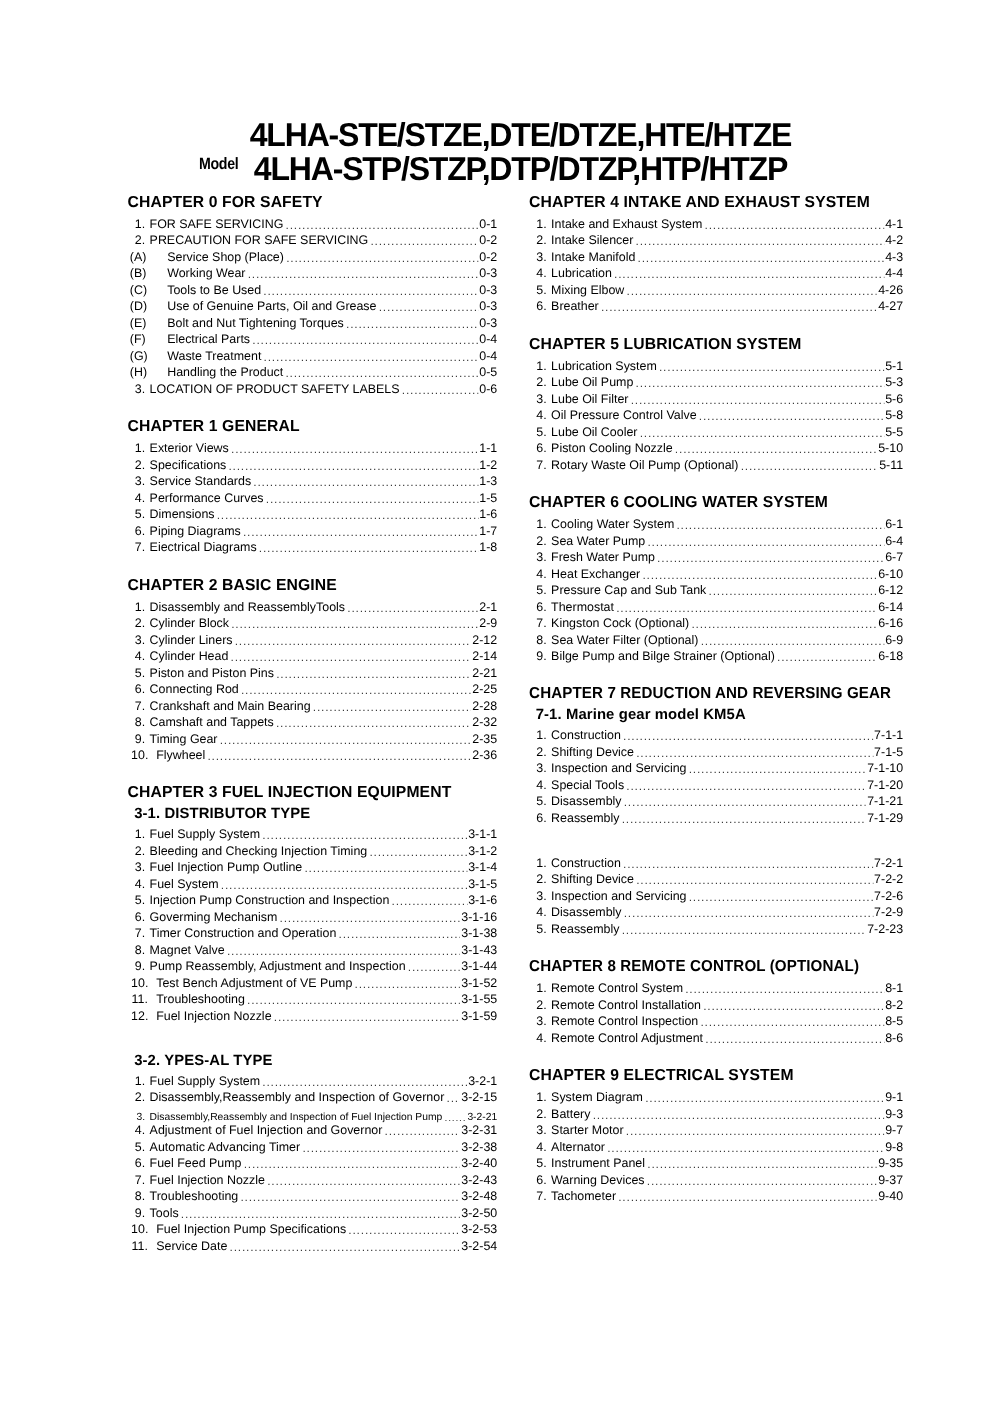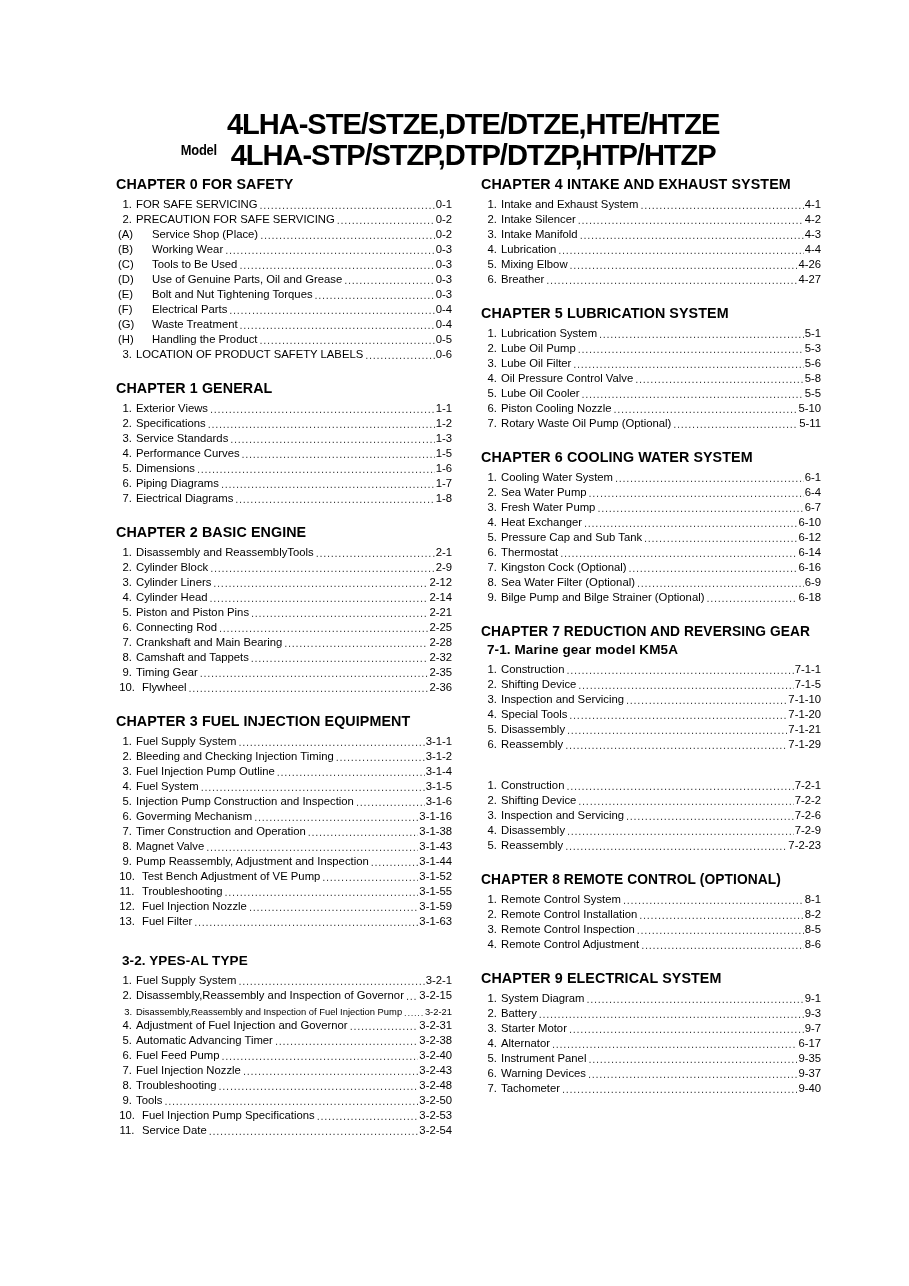--- a/index.html
+++ b/index.html
@@ -347,20 +347,21 @@
             <span class="num wide">10.</span>
             <span class="label">Flywheel</span>
             <span class="leader"></span>
             <span class="page">2-36</span>
           </li>
         </ul>
       </div>
       <div class="gap-md"></div>
       <div class="block">
         <div class="chapter-head">CHAPTER 3  FUEL INJECTION EQUIPMENT</div>
+        <div class="sub-head">3-1.  DISTRIBUTOR TYPE</div>
         <ul class="toc">
           <li class="toc-row">
             <span class="num">1.</span>
             <span class="label">Fuel Supply System</span>
             <span class="leader"></span>
             <span class="page">3-1-1</span>
           </li>
           <li class="toc-row">
             <span class="num">2.</span>
             <span class="label">Bleeding and Checking Injection  Timing</span>
@@ -420,26 +421,20 @@
             <span class="label">Troubleshooting</span>
             <span class="leader"></span>
             <span class="page">3-1-55</span>
           </li>
           <li class="toc-row">
             <span class="num wide">12.</span>
             <span class="label">Fuel Injection Nozzle</span>
             <span class="leader"></span>
             <span class="page">3-1-59</span>
           </li>
-          <li class="toc-row">
-            <span class="num wide">13.</span>
-            <span class="label">Fuel Filter</span>
-            <span class="leader"></span>
-            <span class="page">3-1-63</span>
-          </li>
         </ul>
       </div>
       <div class="gap-lg"></div>
       <div class="block">
         <div class="sub-head">3-2.  YPES-AL TYPE</div>
         <ul class="toc">
           <li class="toc-row">
             <span class="num">1.</span>
             <span class="label">Fuel Supply System</span>
             <span class="leader"></span>
@@ -785,21 +780,21 @@
           <li class="toc-row">
             <span class="num">3.</span>
             <span class="label">Starter Motor</span>
             <span class="leader"></span>
             <span class="page">9-7</span>
           </li>
           <li class="toc-row">
             <span class="num">4.</span>
             <span class="label">Alternator</span>
             <span class="leader"></span>
-            <span class="page">6-17</span>
+            <span class="page">9-8</span>
           </li>
           <li class="toc-row">
             <span class="num">5.</span>
             <span class="label">Instrument Panel</span>
             <span class="leader"></span>
             <span class="page">9-35</span>
           </li>
           <li class="toc-row">
             <span class="num">6.</span>
             <span class="label">Warning Devices</span>

